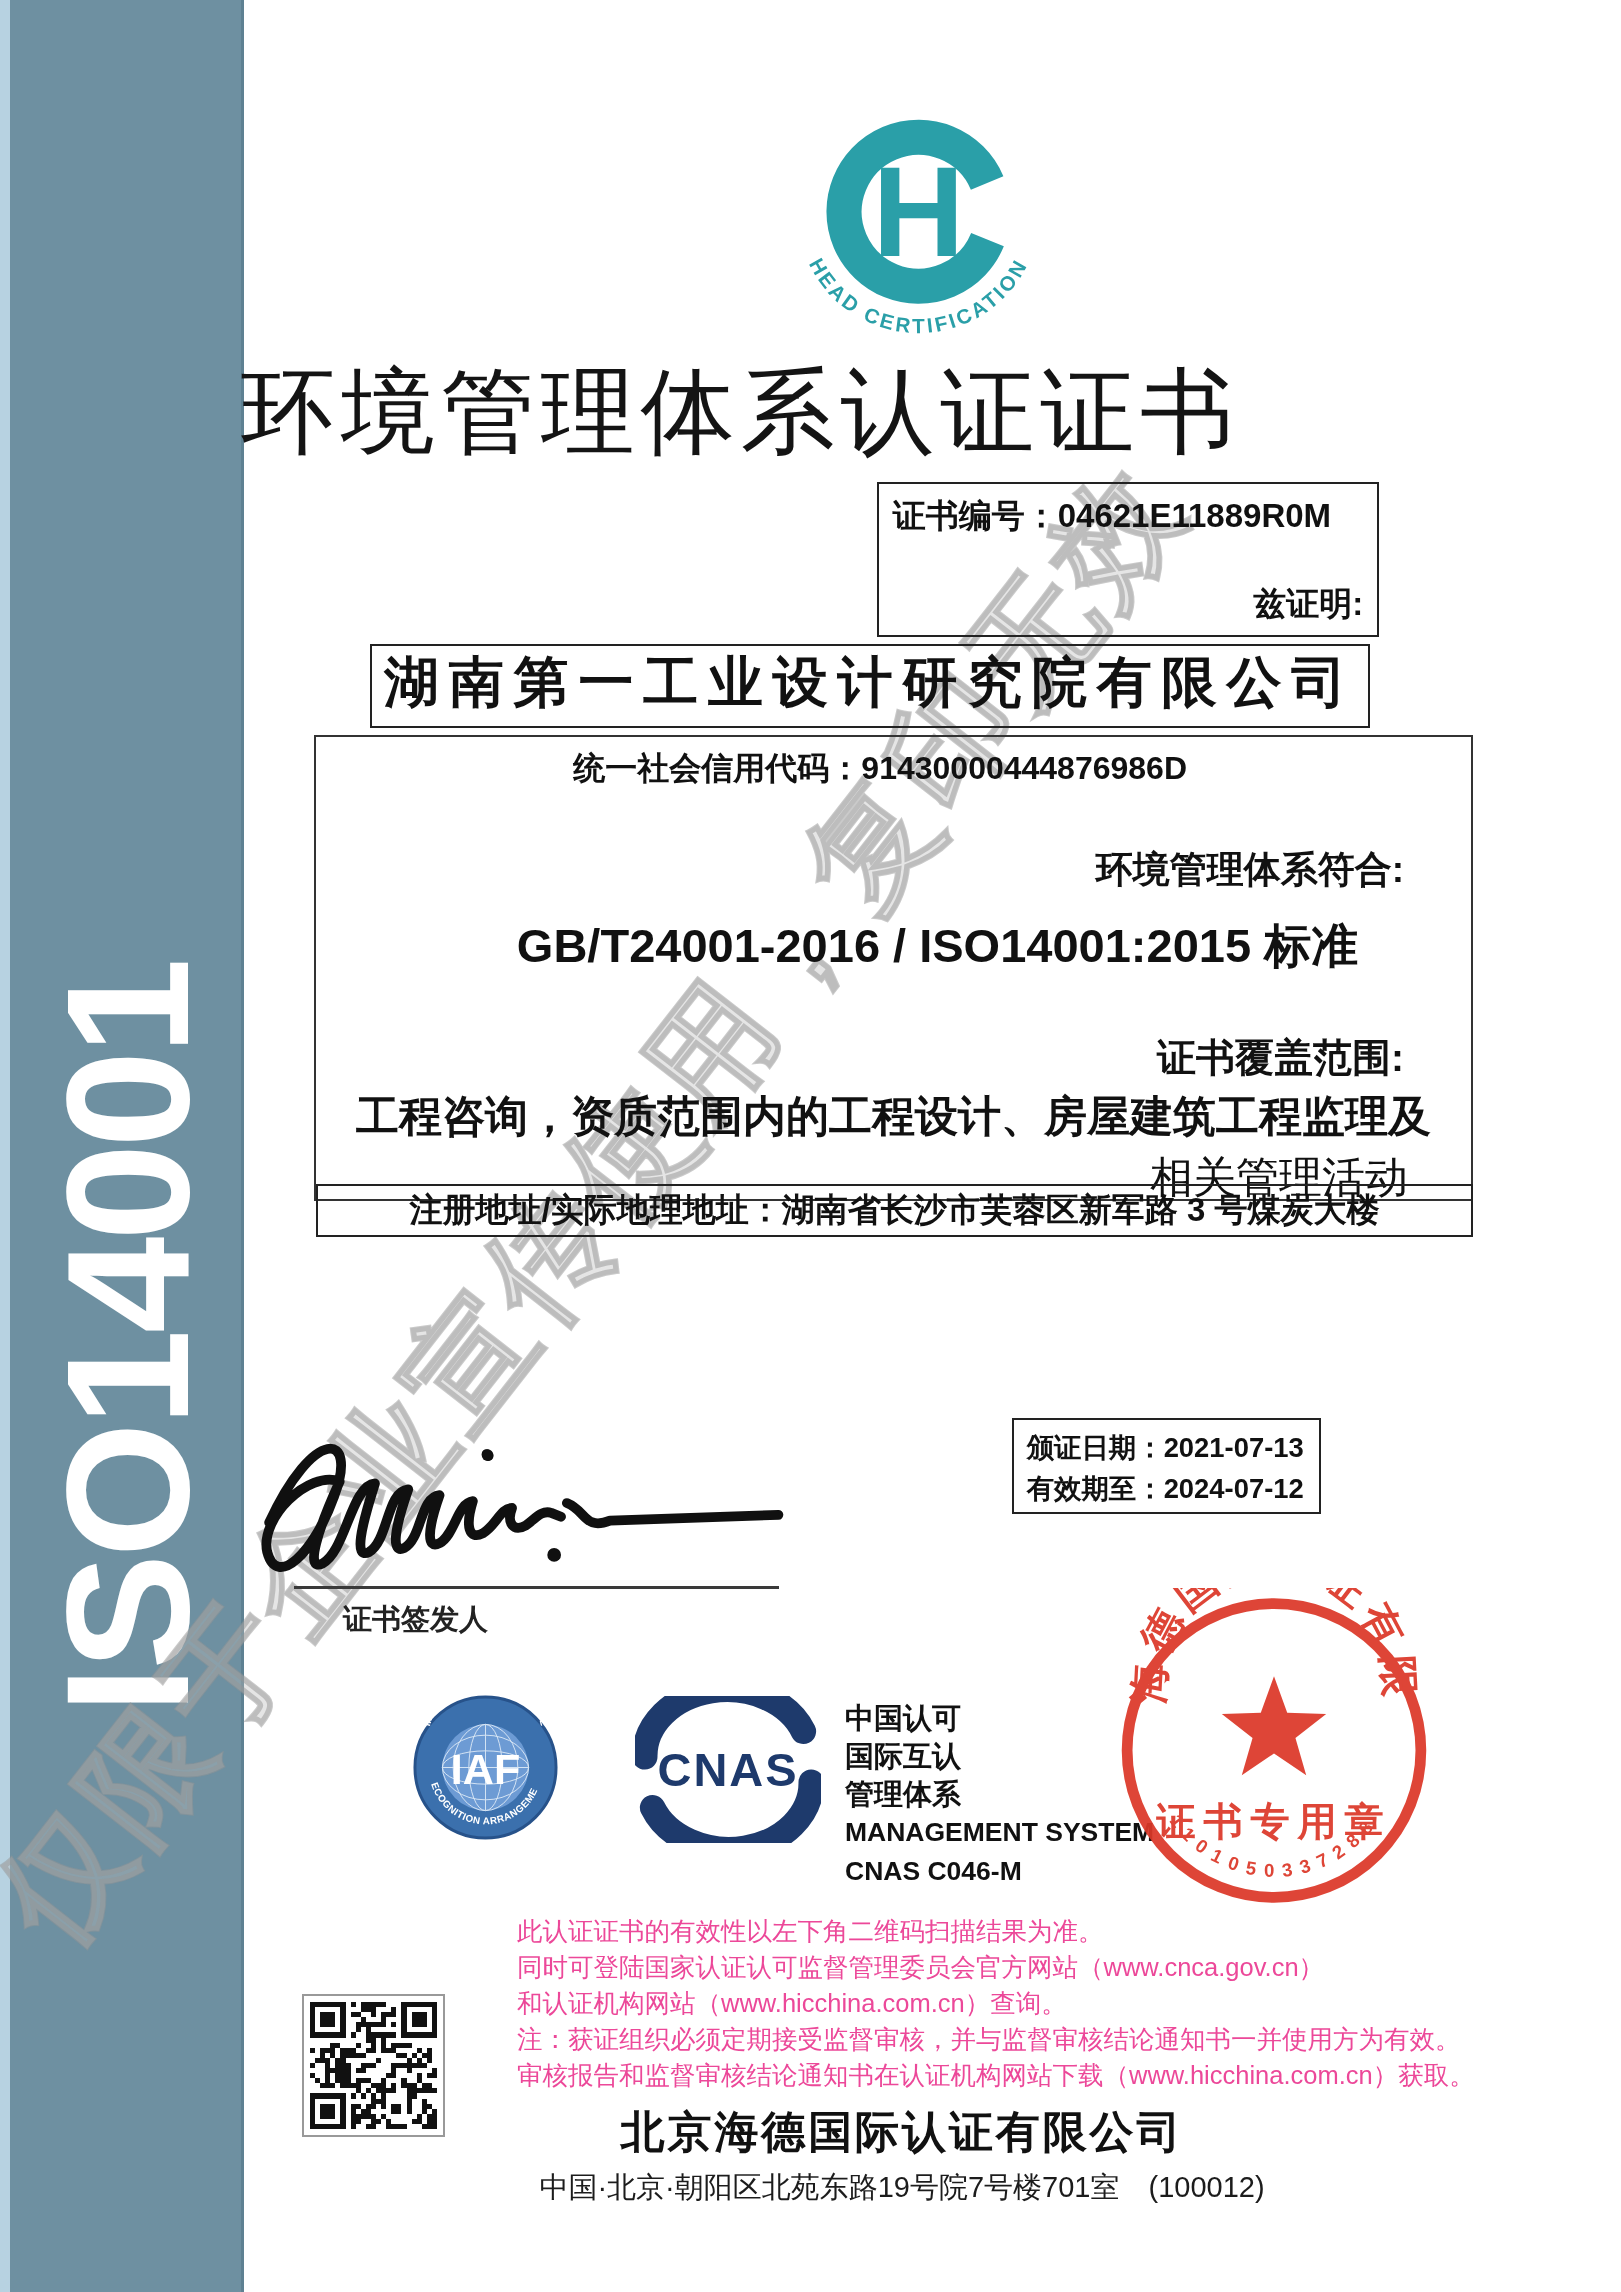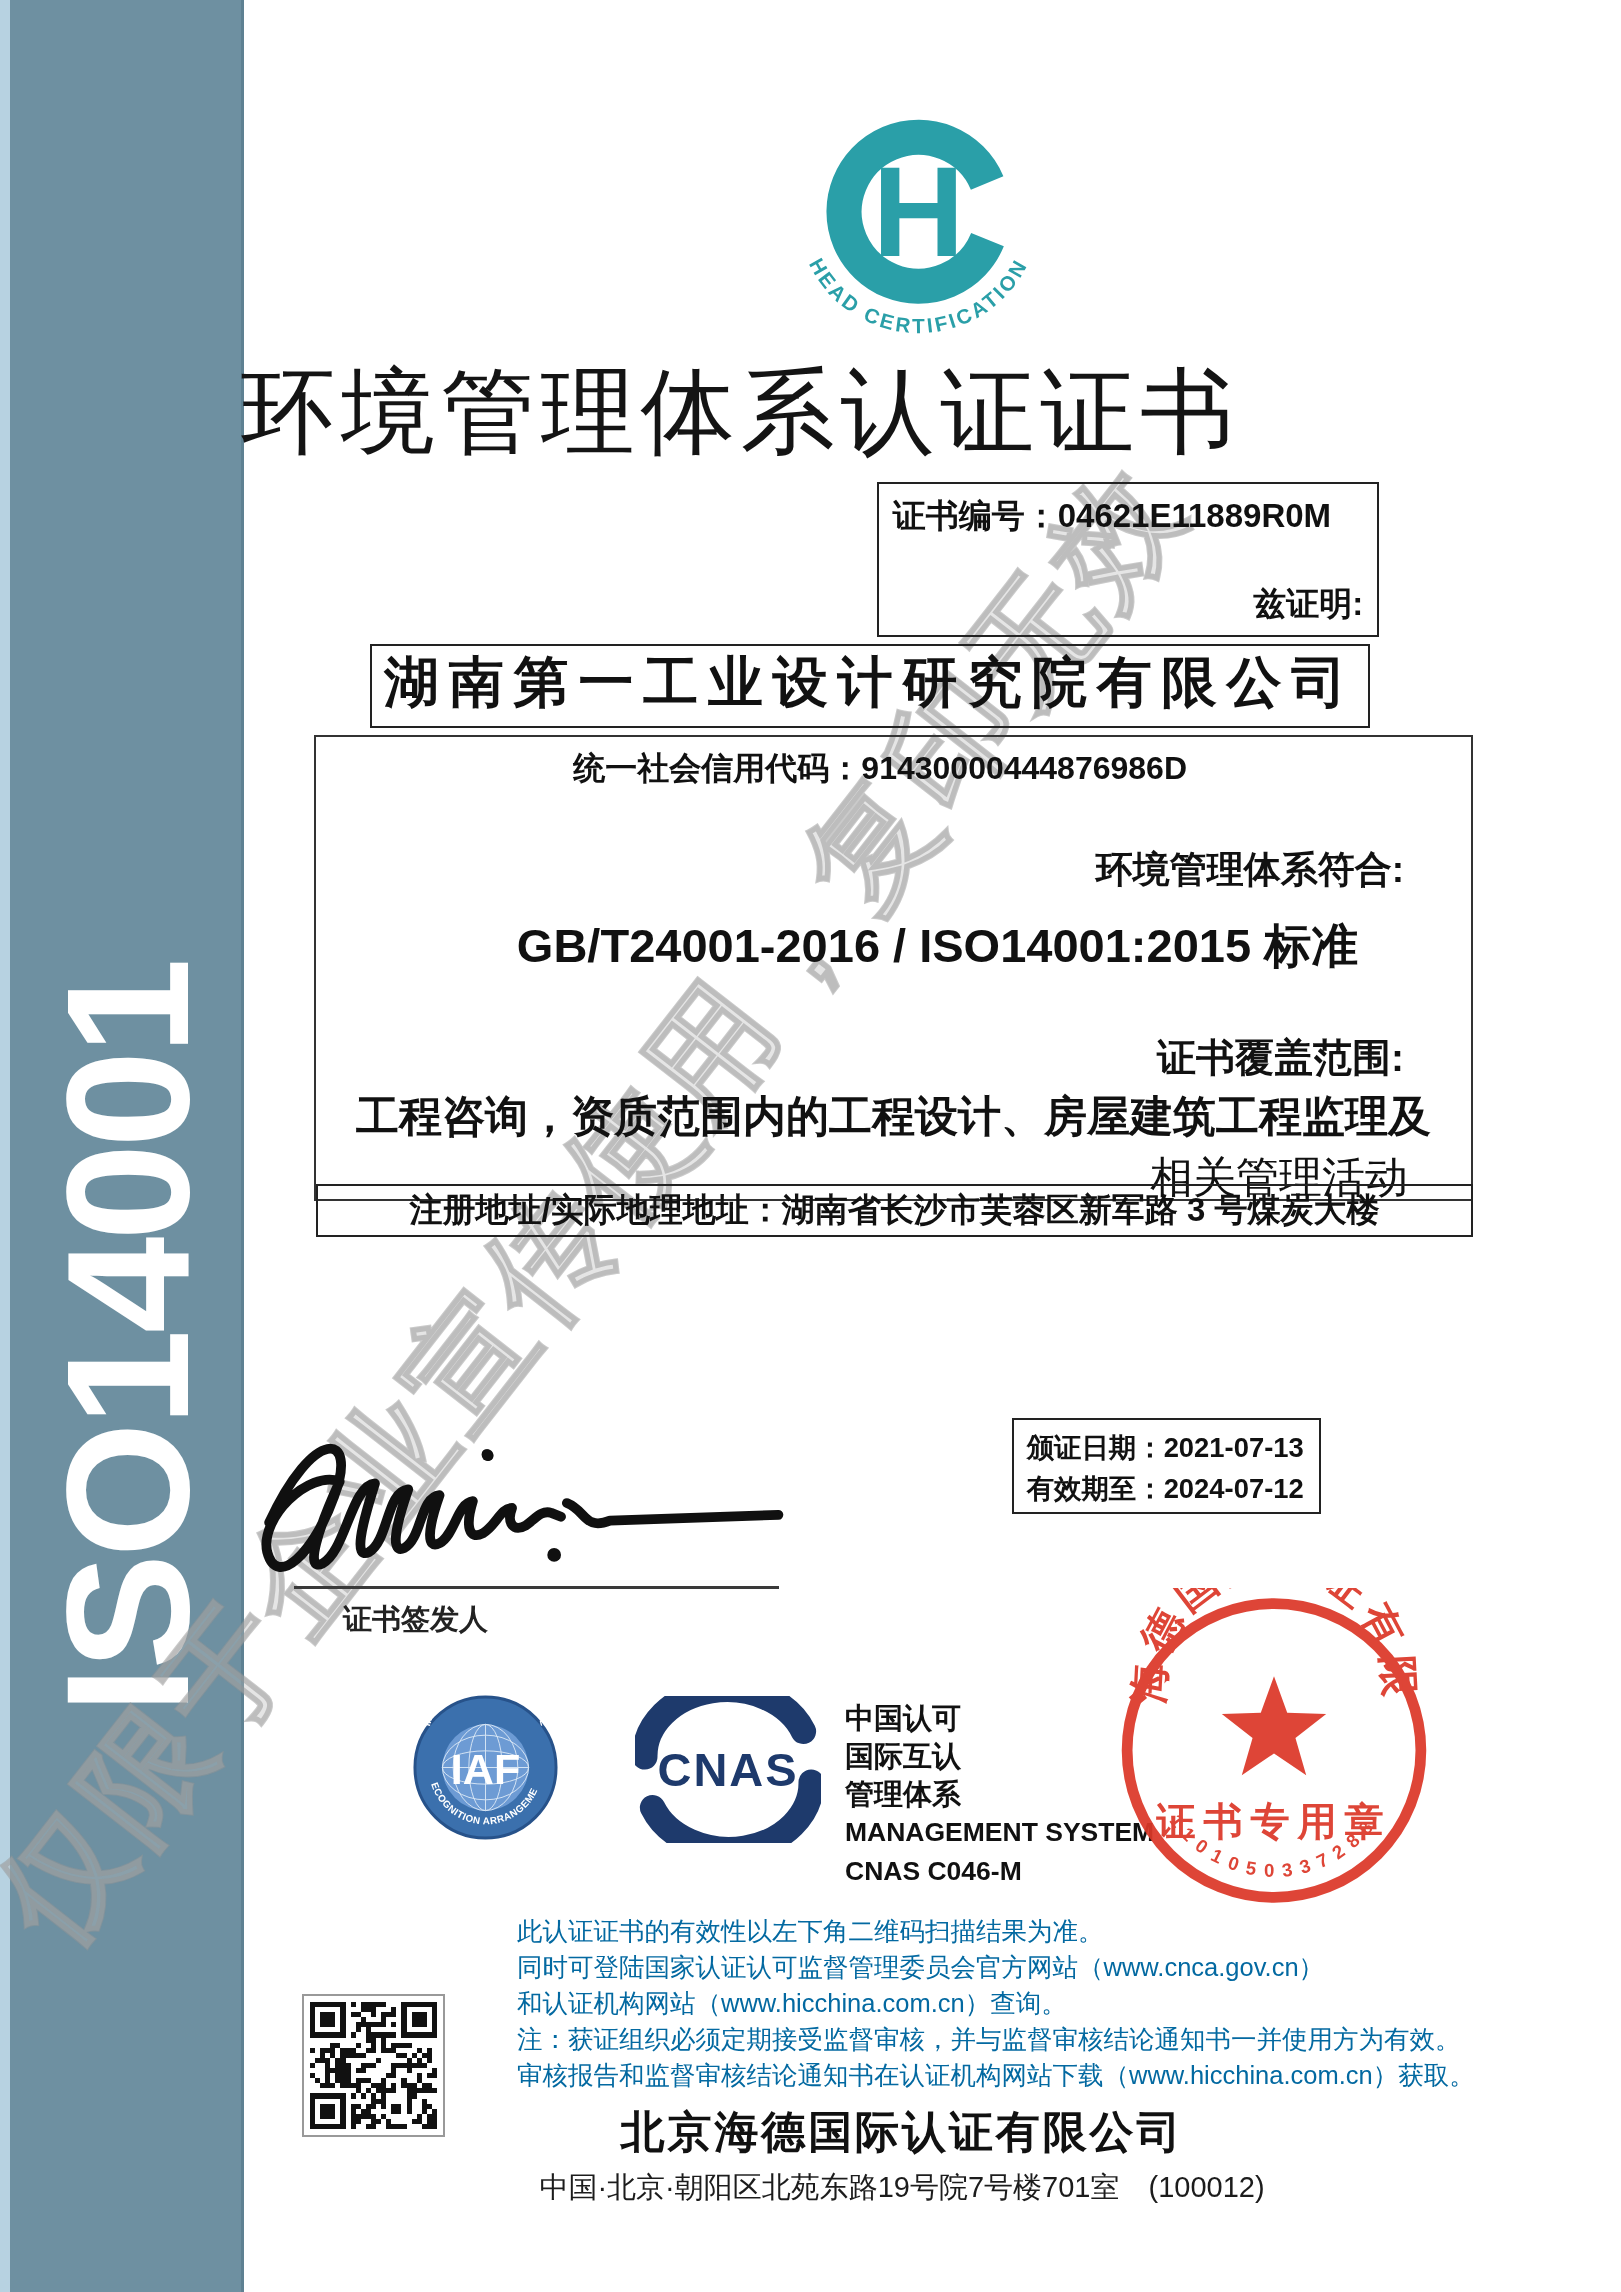--- a/index.html
+++ b/index.html
@@ -57,21 +57,21 @@
   .accr-text{position:absolute;left:845px;top:1699px;width:304px;}
   .accr-cjk{font-size:29px;line-height:38px;font-weight:600;color:#111;}
   .accr-en{font-size:26.5px;line-height:39px;font-weight:800;color:#111;white-space:nowrap;}
 
   .seal-svg{position:absolute;left:1117px;top:1588px;opacity:.93;}
 
   .qr-wrap{position:absolute;left:302px;top:1994px;width:143px;height:143px;border:2px solid #999;
            box-sizing:border-box;background:#fff;display:flex;align-items:center;justify-content:center;}
 
   .notes{position:absolute;left:517px;top:1913px;width:980px;}
-  .note-line{font-size:25.5px;font-weight:500;color:#0369a1;line-height:36px;white-space:nowrap;}
+  .note-line{font-size:25.5px;font-weight:500;color:#ec4899;line-height:36px;white-space:nowrap;}
 
   .org-name{position:absolute;left:314px;top:2103px;width:1176px;text-align:center;
             font-size:44px;font-weight:800;letter-spacing:2.9px;}
   .org-address{position:absolute;left:314px;top:2168px;width:1176px;text-align:center;
                font-size:29px;font-weight:500;color:#1c1c1c;}
 
   svg text{font-family:"Liberation Sans","DejaVu Sans",sans-serif;}
 </style>
 </head>
 <body>

